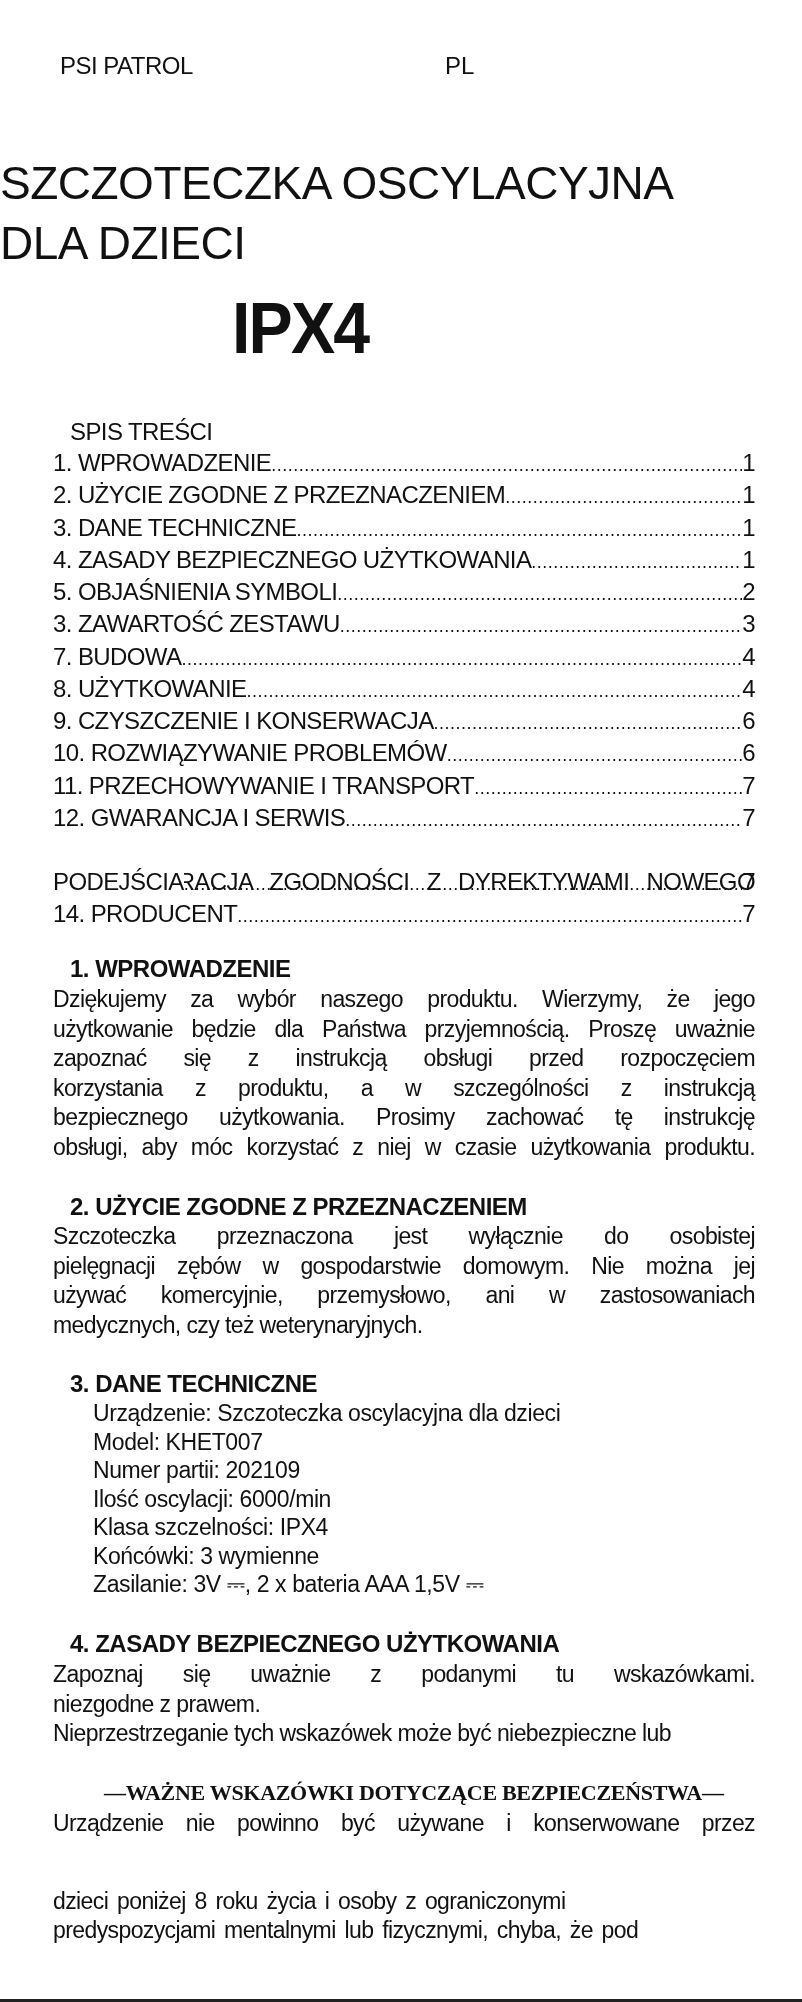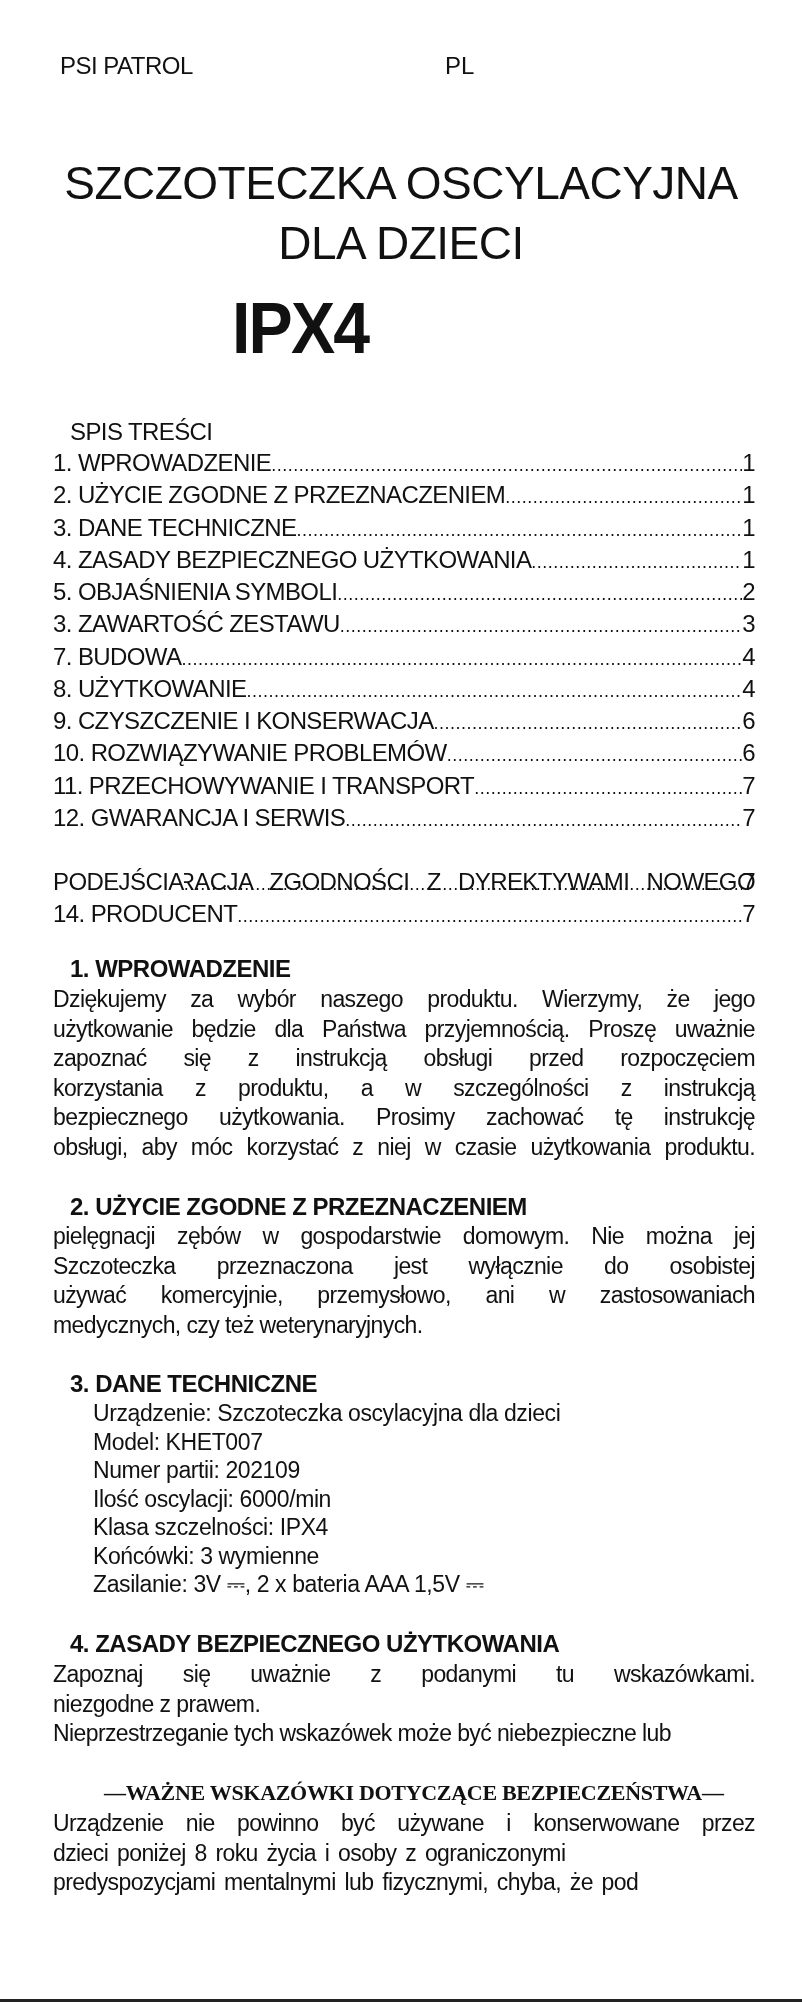--- a/index.html
+++ b/index.html
@@ -1,20 +1,20 @@
 <!DOCTYPE html>
 <html><head>
   <meta charset="utf-8">
   <style>
     html, body { margin: 0; padding: 0; background: #ffffff; }
     body { width: 802px; height: 2002px; position: relative; overflow: hidden; color: #111; font-family: "Liberation Sans", sans-serif; }
     .abs { position: absolute; }
     .header-left { left: 60px; top: 52px; font-size: 24px; letter-spacing: -0.5px; }
     .header-right { left: 445px; top: 52px; font-size: 24px; }
-    .title { left: 0; width: 802px; text-align: center; font-size: 46px; letter-spacing: -0.5px; line-height: 60px; }
+    .title { left: 0; width: 802px; font-size: 46px; letter-spacing: -0.5px; line-height: 60px; }
     .title1 { top: 153px; }
     .title2 { top: 213px; }
     .ipx { left: 232px; top: 287px; font-size: 72px; font-weight: bold; letter-spacing: -2px; transform: scaleX(0.92); transform-origin: left top; }
     .toc-head { left: 70px; top: 418px; font-size: 24px; letter-spacing: -0.6px; }
     .toc { left: 53px; width: 702px; font-size: 24px; }
     .toc-row { position: absolute; left: 0; width: 702px; height: 30px; display: flex; align-items: baseline; white-space: nowrap; letter-spacing: -0.6px; }
     .toc-row .lbl { flex: 0 0 auto; background: #fff; }
     .toc-row .dots { flex: 1 1 auto; overflow: hidden; letter-spacing: 0.5px; font-size: 18px; }
     .toc-row .dots::before { content: "................................................................................................................................................................"; }
     .toc-row .pg { flex: 0 0 auto; }
@@ -118,22 +118,22 @@
   <span class="line">Dziękujemy za wybór naszego produktu. Wierzymy, że jego</span>
   <span class="line">użytkowanie będzie dla Państwa przyjemnością. Proszę uważnie</span>
   <span class="line">zapoznać się z instrukcją obsługi przed rozpoczęciem</span>
   <span class="line">korzystania z produktu, a w szczególności z instrukcją</span>
   <span class="line">bezpiecznego użytkowania. Prosimy zachować tę instrukcję</span>
   <span class="line">obsługi, aby móc korzystać z niej w czasie użytkowania produktu.</span>
 </div>
 
 <div class="abs sec-head" style="top:1193px;">2. UŻYCIE ZGODNE Z PRZEZNACZENIEM</div>
 <div class="abs para" style="top:1222px;">
+  <span class="line">Szczoteczka przeznaczona jest wyłącznie do osobistej</span>
   <span class="line">pielęgnacji zębów w gospodarstwie domowym. Nie można jej</span>
-  <span class="line">Szczoteczka przeznaczona jest wyłącznie do osobistej</span>
   <span class="line">używać komercyjnie, przemysłowo, ani w zastosowaniach</span>
   <span class="line last">medycznych, czy też weterynaryjnych.</span>
 </div>
 
 <div class="abs sec-head" style="top:1370px;">3. DANE TECHNICZNE</div>
 <div class="abs spec" style="top:1399px;">
   <div>Urządzenie: Szczoteczka oscylacyjna dla dzieci</div>
   <div>Model: KHET007</div>
   <div>Numer partii: 202109</div>
   <div>Ilość oscylacji: 6000/min</div>
@@ -145,17 +145,17 @@
 <div class="abs sec-head" style="top:1630px;">4. ZASADY BEZPIECZNEGO UŻYTKOWANIA</div>
 <div class="abs para" style="top:1660px;">
   <span class="line">Zapoznaj się uważnie z podanymi tu wskazówkami.</span>
   <span class="line last">niezgodne z prawem.</span>
   <span class="line last">Nieprzestrzeganie tych wskazówek może być niebezpieczne lub</span>
 </div>
 
 <div class="abs warn-head">—WAŻNE WSKAZÓWKI DOTYCZĄCE BEZPIECZEŃSTWA—</div>
 <div class="abs para" style="top:1809px; width:702px;">
   <span class="line">Urządzenie nie powinno być używane i konserwowane przez</span>
-  <span class="line last" style="word-spacing:3px;">dzieci poniżej 8 roku życia i osoby z ograniczonymi</span>
+  <span class="line last" style="word-spacing:3px;margin-top:48px;">dzieci poniżej 8 roku życia i osoby z ograniczonymi</span>
   <span class="line last" style="word-spacing:3px;">predyspozycjami mentalnymi lub fizycznymi, chyba, że pod</span>
 </div>
 
 <div class="abs bottom-rule"></div>
 
 </body></html>

